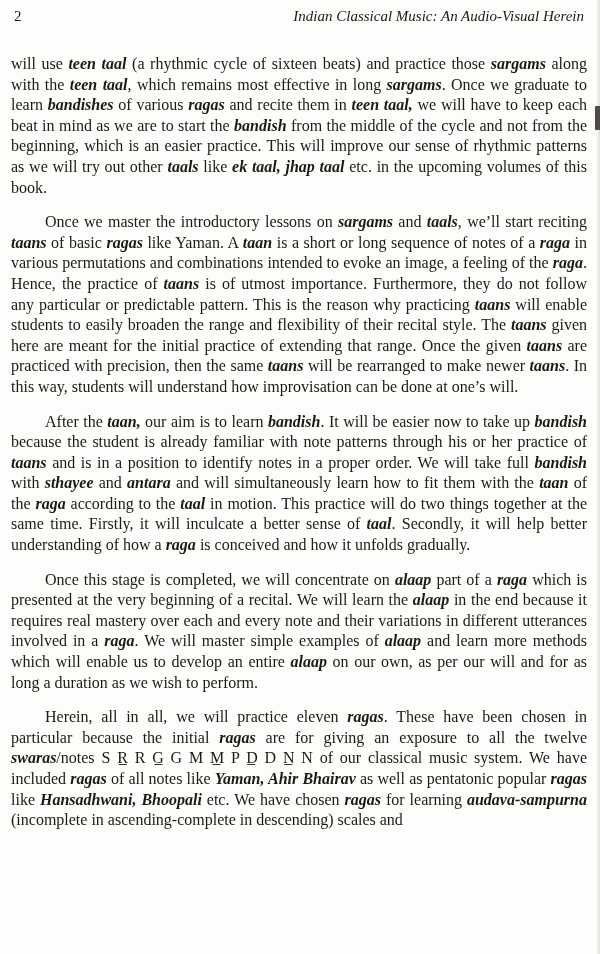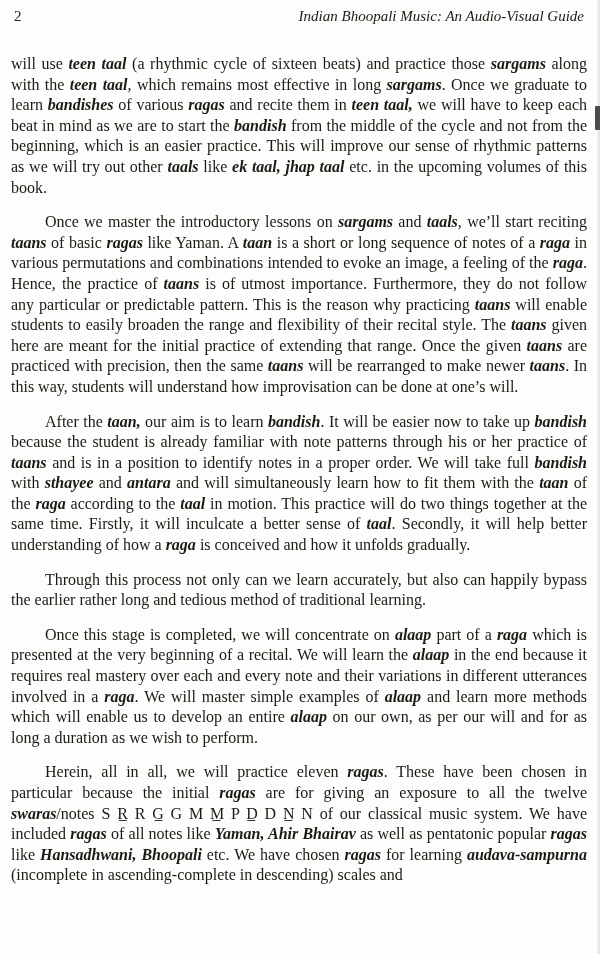--- a/index.html
+++ b/index.html
@@ -84,28 +84,27 @@
     pointer-events: none;
   }
 </style>
 </head>
 <body>
 
 <div class="page">
 
   <header class="page-header">
     <span class="page-number">2</span>
-    <span class="running-title">Indian Bhoopali Music: An Audio-Visual Guide</span>
+    <span class="running-title">Indian Classical Music: An Audio-Visual Herein</span>
   </header>
 
   <main class="page-body">
     <p class="para no-indent"><span>will use </span><i>teen taal</i><span> (a rhythmic cycle of sixteen beats) and practice those </span><i>sargams</i><span> along with the </span><i>teen taal</i><span>, which remains most effective in long </span><i>sargams</i><span>. Once we graduate to learn </span><i>bandishes</i><span> of various </span><i>ragas</i><span> and recite them in </span><i>teen taal,</i><span> we will have to keep each beat in mind as we are to start the </span><i>bandish</i><span> from the middle of the cycle and not from the beginning, which is an easier practice. This will improve our sense of rhythmic patterns as we will try out other </span><i>taals</i><span> like </span><i>ek taal, jhap taal</i><span> etc. in the upcoming volumes of this book.</span></p>
     <p class="para"><span>Once we master the introductory lessons on </span><i>sargams</i><span> and </span><i>taals</i><span>, we’ll start reciting </span><i>taans</i><span> of basic </span><i>ragas</i><span> like Yaman. A </span><i>taan</i><span> is a short or long sequence of notes of a </span><i>raga</i><span> in various permutations and combinations intended to evoke an image, a feeling of the </span><i>raga</i><span>. Hence, the practice of </span><i>taans</i><span> is of utmost importance. Furthermore, they do not follow any particular or predictable pattern. This is the reason why practicing </span><i>taans</i><span> will enable students to easily broaden the range and flexibility of their recital style. The </span><i>taans</i><span> given here are meant for the initial practice of extending that range. Once the given </span><i>taans</i><span> are practiced with precision, then the same </span><i>taans</i><span> will be rearranged to make newer </span><i>taans</i><span>. In this way, students will understand how improvisation can be done at one’s will.</span></p>
     <p class="para"><span>After the </span><i>taan,</i><span> our aim is to learn </span><i>bandish</i><span>. It will be easier now to take up </span><i>bandish</i><span> because the student is already familiar with note patterns through his or her practice of </span><i>taans</i><span> and is in a position to identify notes in a proper order. We will take full </span><i>bandish</i><span> with </span><i>sthayee</i><span> and </span><i>antara</i><span> and will simultaneously learn how to fit them with the </span><i>taan</i><span> of the </span><i>raga</i><span> according to the </span><i>taal</i><span> in motion. This practice will do two things together at the same time. Firstly, it will inculcate a better sense of </span><i>taal</i><span>. Secondly, it will help better understanding of how a </span><i>raga</i><span> is conceived and how it unfolds gradually.</span></p>
-    <p class="para"><span>Through this process not only can we learn accurately, but also can happily bypass the earlier rather long and tedious method of traditional learning.</span></p>
     <p class="para"><span>Once this stage is completed, we will concentrate on </span><i>alaap</i><span> part of a </span><i>raga</i><span> which is presented at the very beginning of a recital. We will learn the </span><i>alaap</i><span> in the end because it requires real mastery over each and every note and their variations in different utterances involved in a </span><i>raga</i><span>. We will master simple examples of </span><i>alaap</i><span> and learn more methods which will enable us to develop an entire </span><i>alaap</i><span> on our own, as per our will and for as long a duration as we wish to perform.</span></p>
     <p class="para"><span>Herein, all in all, we will practice eleven </span><i>ragas</i><span>. These have been chosen in particular because the initial </span><i>ragas</i><span> are for giving an exposure to all the twelve </span><i>swaras</i><span>/notes S R̲ R G̲ G M M̲ P D̲ D N̲ N of our classical music system. We have included </span><i>ragas</i><span> of all notes like </span><i>Yaman, Ahir Bhairav</i><span> as well as pentatonic popular </span><i>ragas</i><span> like </span><i>Hansadhwani, Bhoopali</i><span> etc. We have chosen </span><i>ragas</i><span> for learning </span><i>audava-sampurna</i><span> (incomplete in ascending-complete in descending) scales and</span></p>
   </main>
 
   <div class="scan-mark"></div>
   <div class="edge-shade"></div>
 
 </div>
 
 </body></html>

